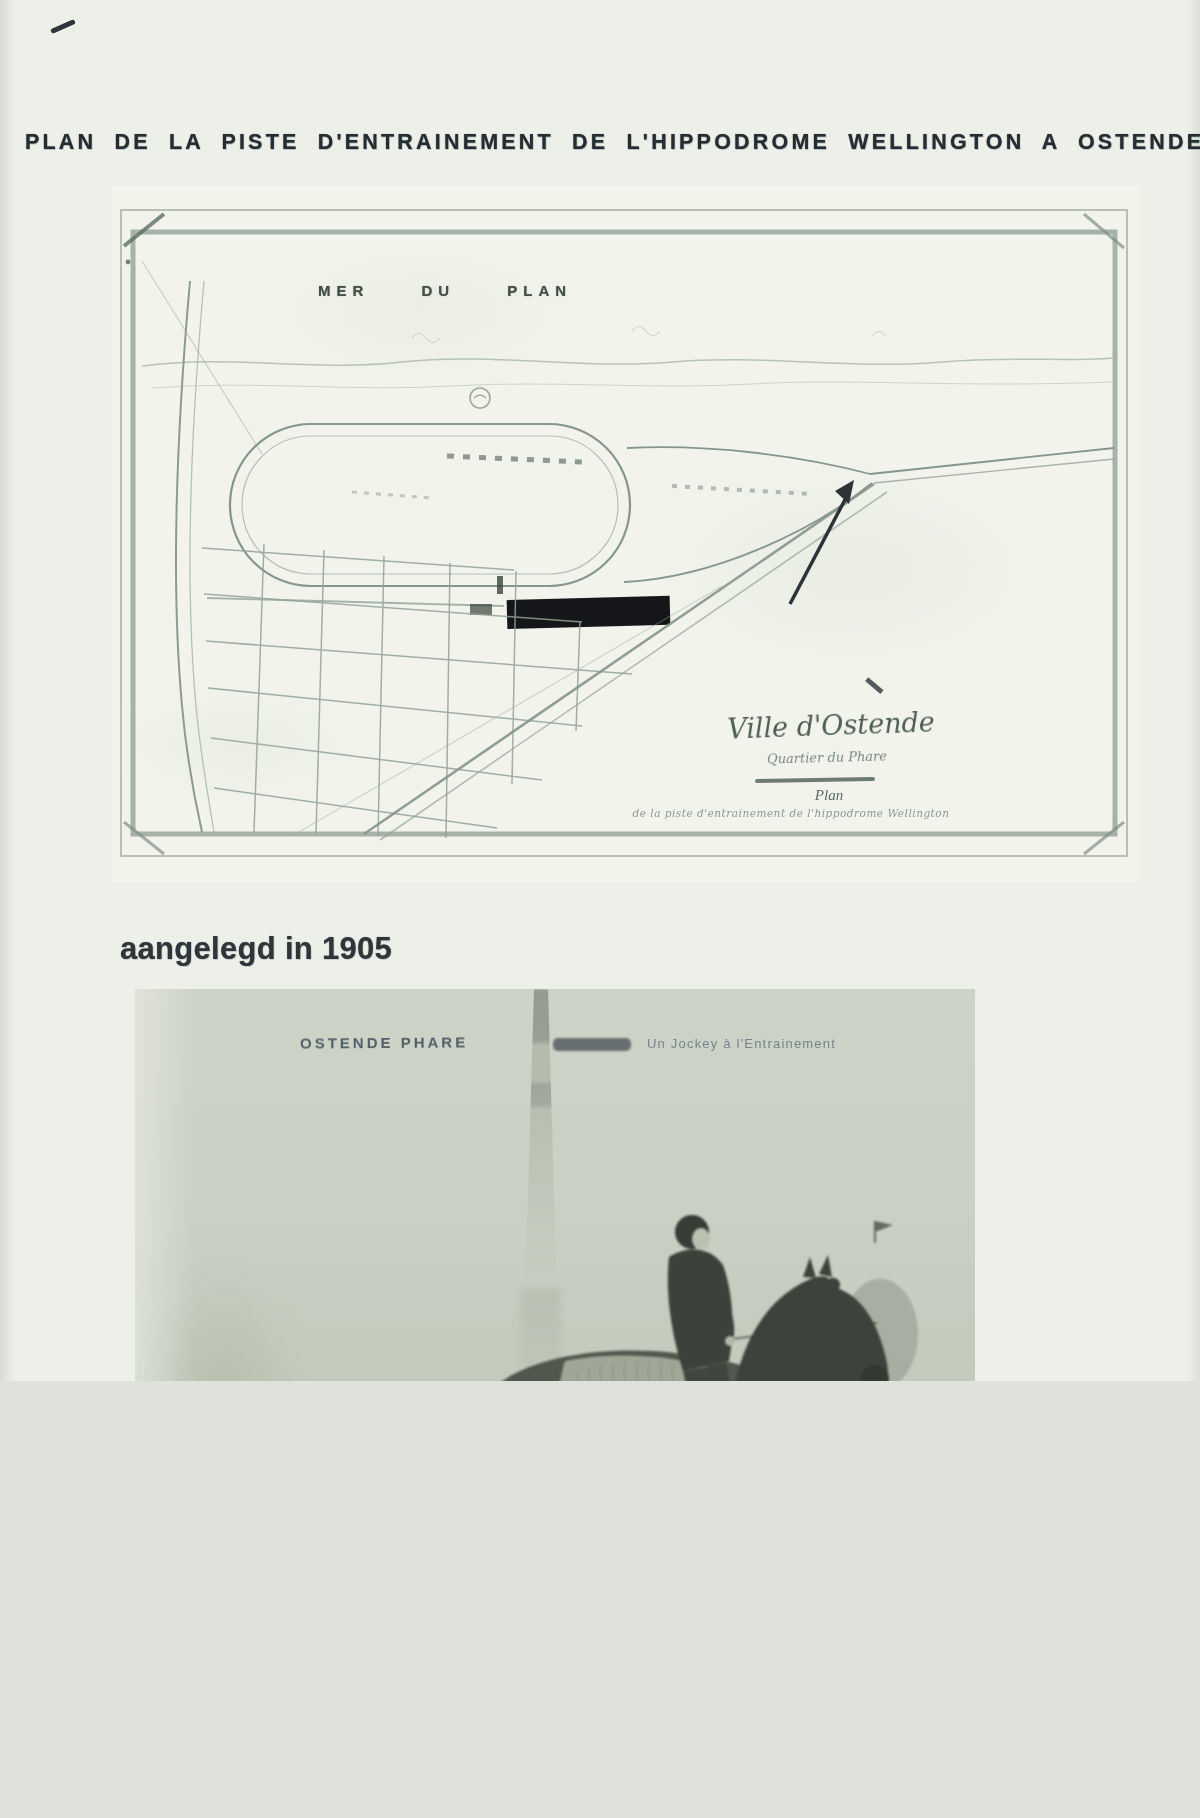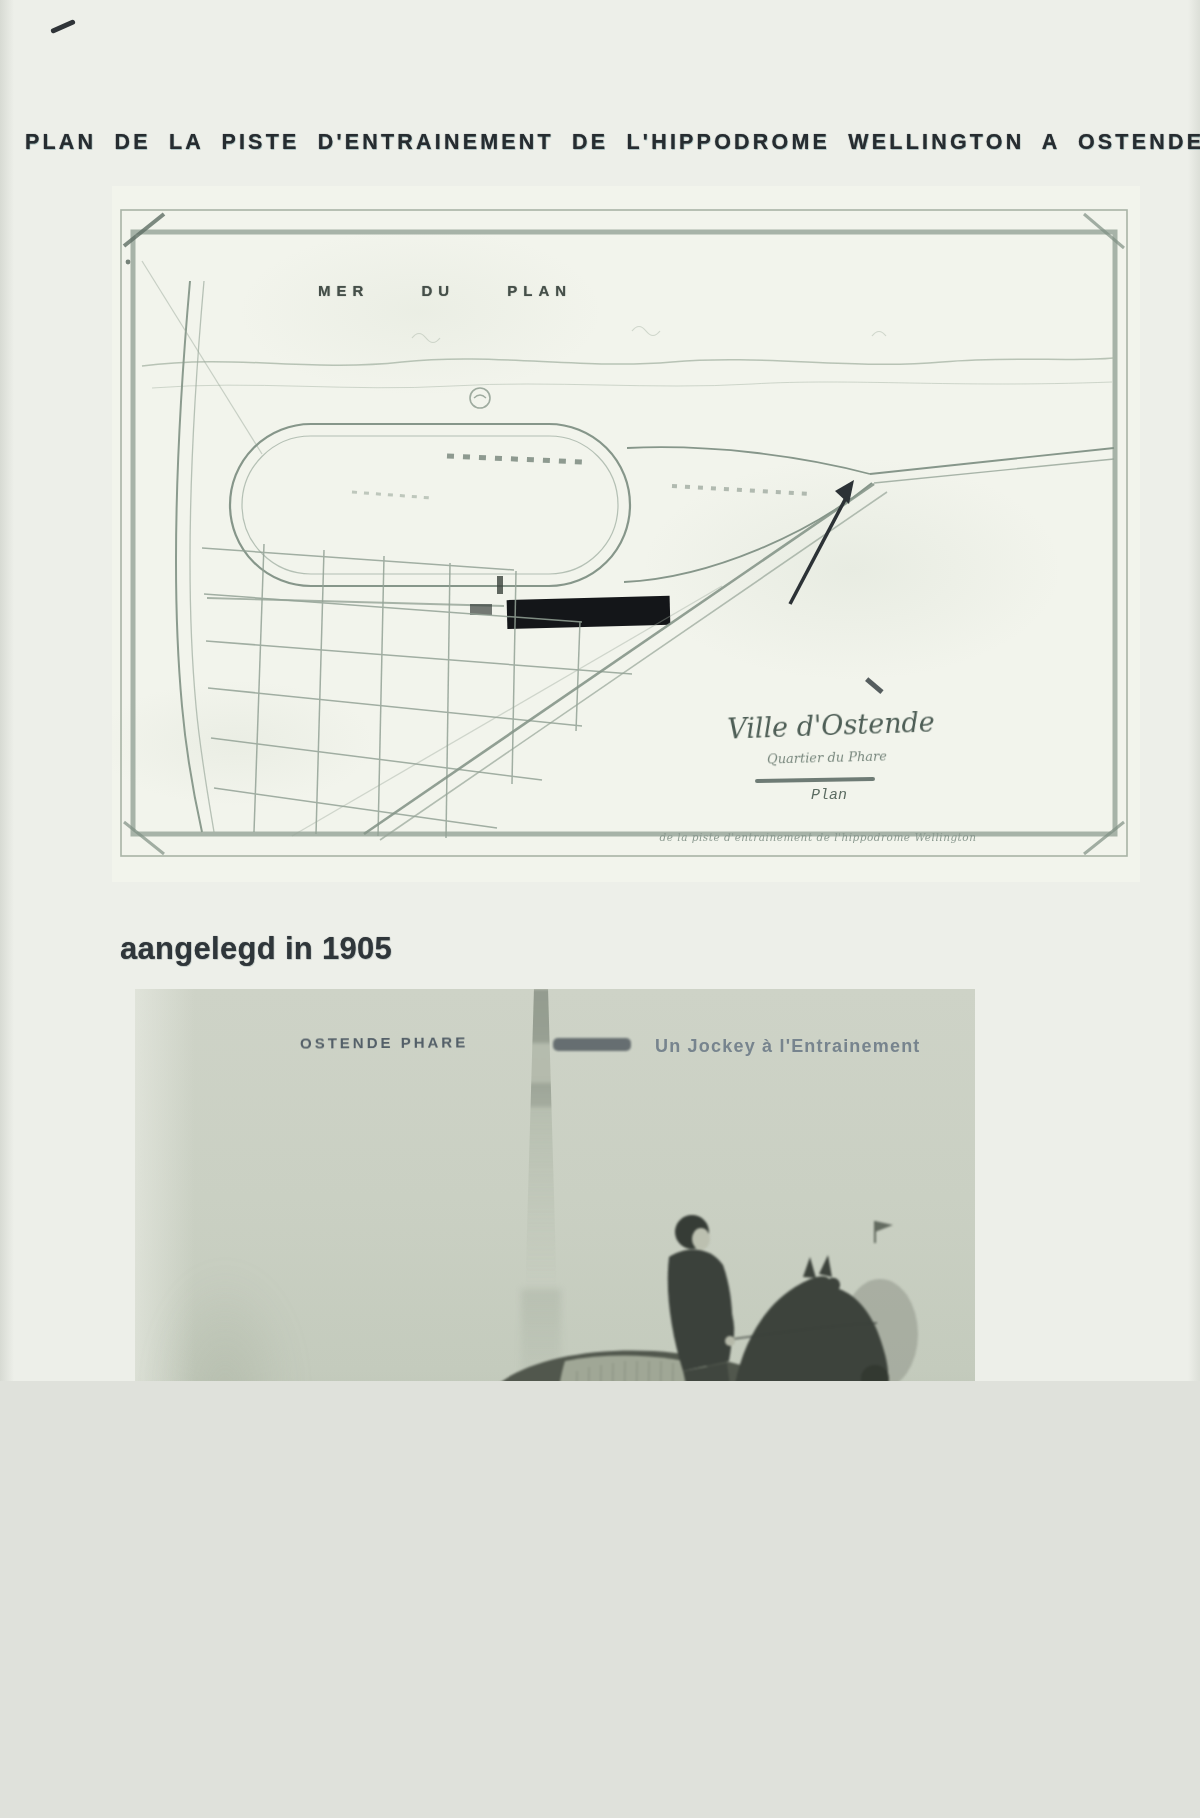--- a/index.html
+++ b/index.html
@@ -48,27 +48,27 @@
     position:absolute;left:590px;top:564px;width:250px;text-align:center;
     font-family:"DejaVu Serif",serif;font-style:italic;font-size:13px;color:#79887e;
     transform:rotate(-1.5deg);filter:blur(.4px);white-space:nowrap;
   }
   .cartouche-rule{
     position:absolute;left:643px;top:592px;width:120px;height:4px;border-radius:2px;
     background:#4e5e58;transform:rotate(-1deg);opacity:.8;filter:blur(.4px);
   }
   .cartouche-plan{
     position:absolute;left:670px;top:601px;width:94px;text-align:center;
-    font-family:Liberation Mono, monospace;font-style:italic;font-size:15px;color:#5c6c62;
+    font-family:Liberation Serif, serif;font-style:italic;font-size:15px;color:#5c6c62;
     filter:blur(.4px);
   }
   .cartouche-subtitle{
-    position:absolute;left:520px;top:621px;width:372px;text-align:center;
+    position:absolute;left:493px;top:621px;width:372px;text-align:center;
     font-family:"DejaVu Serif",serif;font-style:italic;font-size:10.5px;letter-spacing:.5px;
-    color:#8b9a90;filter:blur(.55px);white-space:nowrap;margin-top:24px;
+    color:#8b9a90;filter:blur(.55px);white-space:nowrap;
   }
   
   .caption{position:absolute;left:120px;top:926px;color:#2f363a;font-weight:700;
     font-size:31px;line-height:45px;letter-spacing:.3px;
     text-shadow:0 0 1px rgba(47,54,58,.6), .7px .7px 0 rgba(80,110,115,.18);}
   .caption div{white-space:pre;}
   
   .photo{
     position:absolute;left:135px;top:989px;width:840px;height:693px;overflow:hidden;
     background:linear-gradient(180deg,#ced3c7 0%,#cad0c3 30%,#c4cbbd 55%,#bcc4b5 64%,
@@ -84,22 +84,22 @@
   }
   .lighthouse-fade{position:absolute;left:386px;top:300px;width:40px;height:140px;filter:blur(3px);
     background:linear-gradient(180deg,rgba(150,160,145,.28),rgba(150,160,145,0));}
   .photo-caption-left{
     position:absolute;left:165px;top:45px;font-size:15px;font-weight:700;letter-spacing:3px;
     color:#535f68;filter:blur(.45px);transform:rotate(-.4deg);white-space:nowrap;
   }
   .caption-smudge{position:absolute;left:418px;top:49px;width:78px;height:13px;border-radius:5px;
     background:#4d565c;opacity:.8;filter:blur(1.1px);}
   .photo-caption-right{
-    position:absolute;left:512px;top:47px;font-size:18px;font-weight:700;letter-spacing:1.2px;
-    color:#77848e;filter:blur(.55px);white-space:nowrap;margin-left:8px;
+    position:absolute;left:512px;top:47px;font-size:13px;font-weight:400;letter-spacing:1.2px;
+    color:#77848e;filter:blur(.55px);white-space:nowrap;
   }
   .ground-texture{position:absolute;left:0;top:455px;width:840px;height:238px;
     background:
       linear-gradient(180deg,rgba(90,100,85,0) 60%,rgba(80,90,75,.22) 100%),
       repeating-linear-gradient(177deg,rgba(108,118,100,.13) 0 4px,rgba(172,180,162,.09) 4px 10px);}
   .horizon-line{position:absolute;left:0;top:453px;width:840px;height:3px;background:rgba(120,130,112,.45);filter:blur(1px);}
   .horse-shadow{position:absolute;left:400px;top:598px;width:400px;height:84px;filter:blur(5px);
     background:radial-gradient(ellipse at 50% 50%,rgba(66,76,62,.55),rgba(66,76,62,0) 72%);}
   .horse-svg{position:absolute;left:0;top:0;filter:blur(1.1px);}
   .sky-blotch{position:absolute;left:20px;top:280px;width:140px;height:240px;filter:blur(14px);

